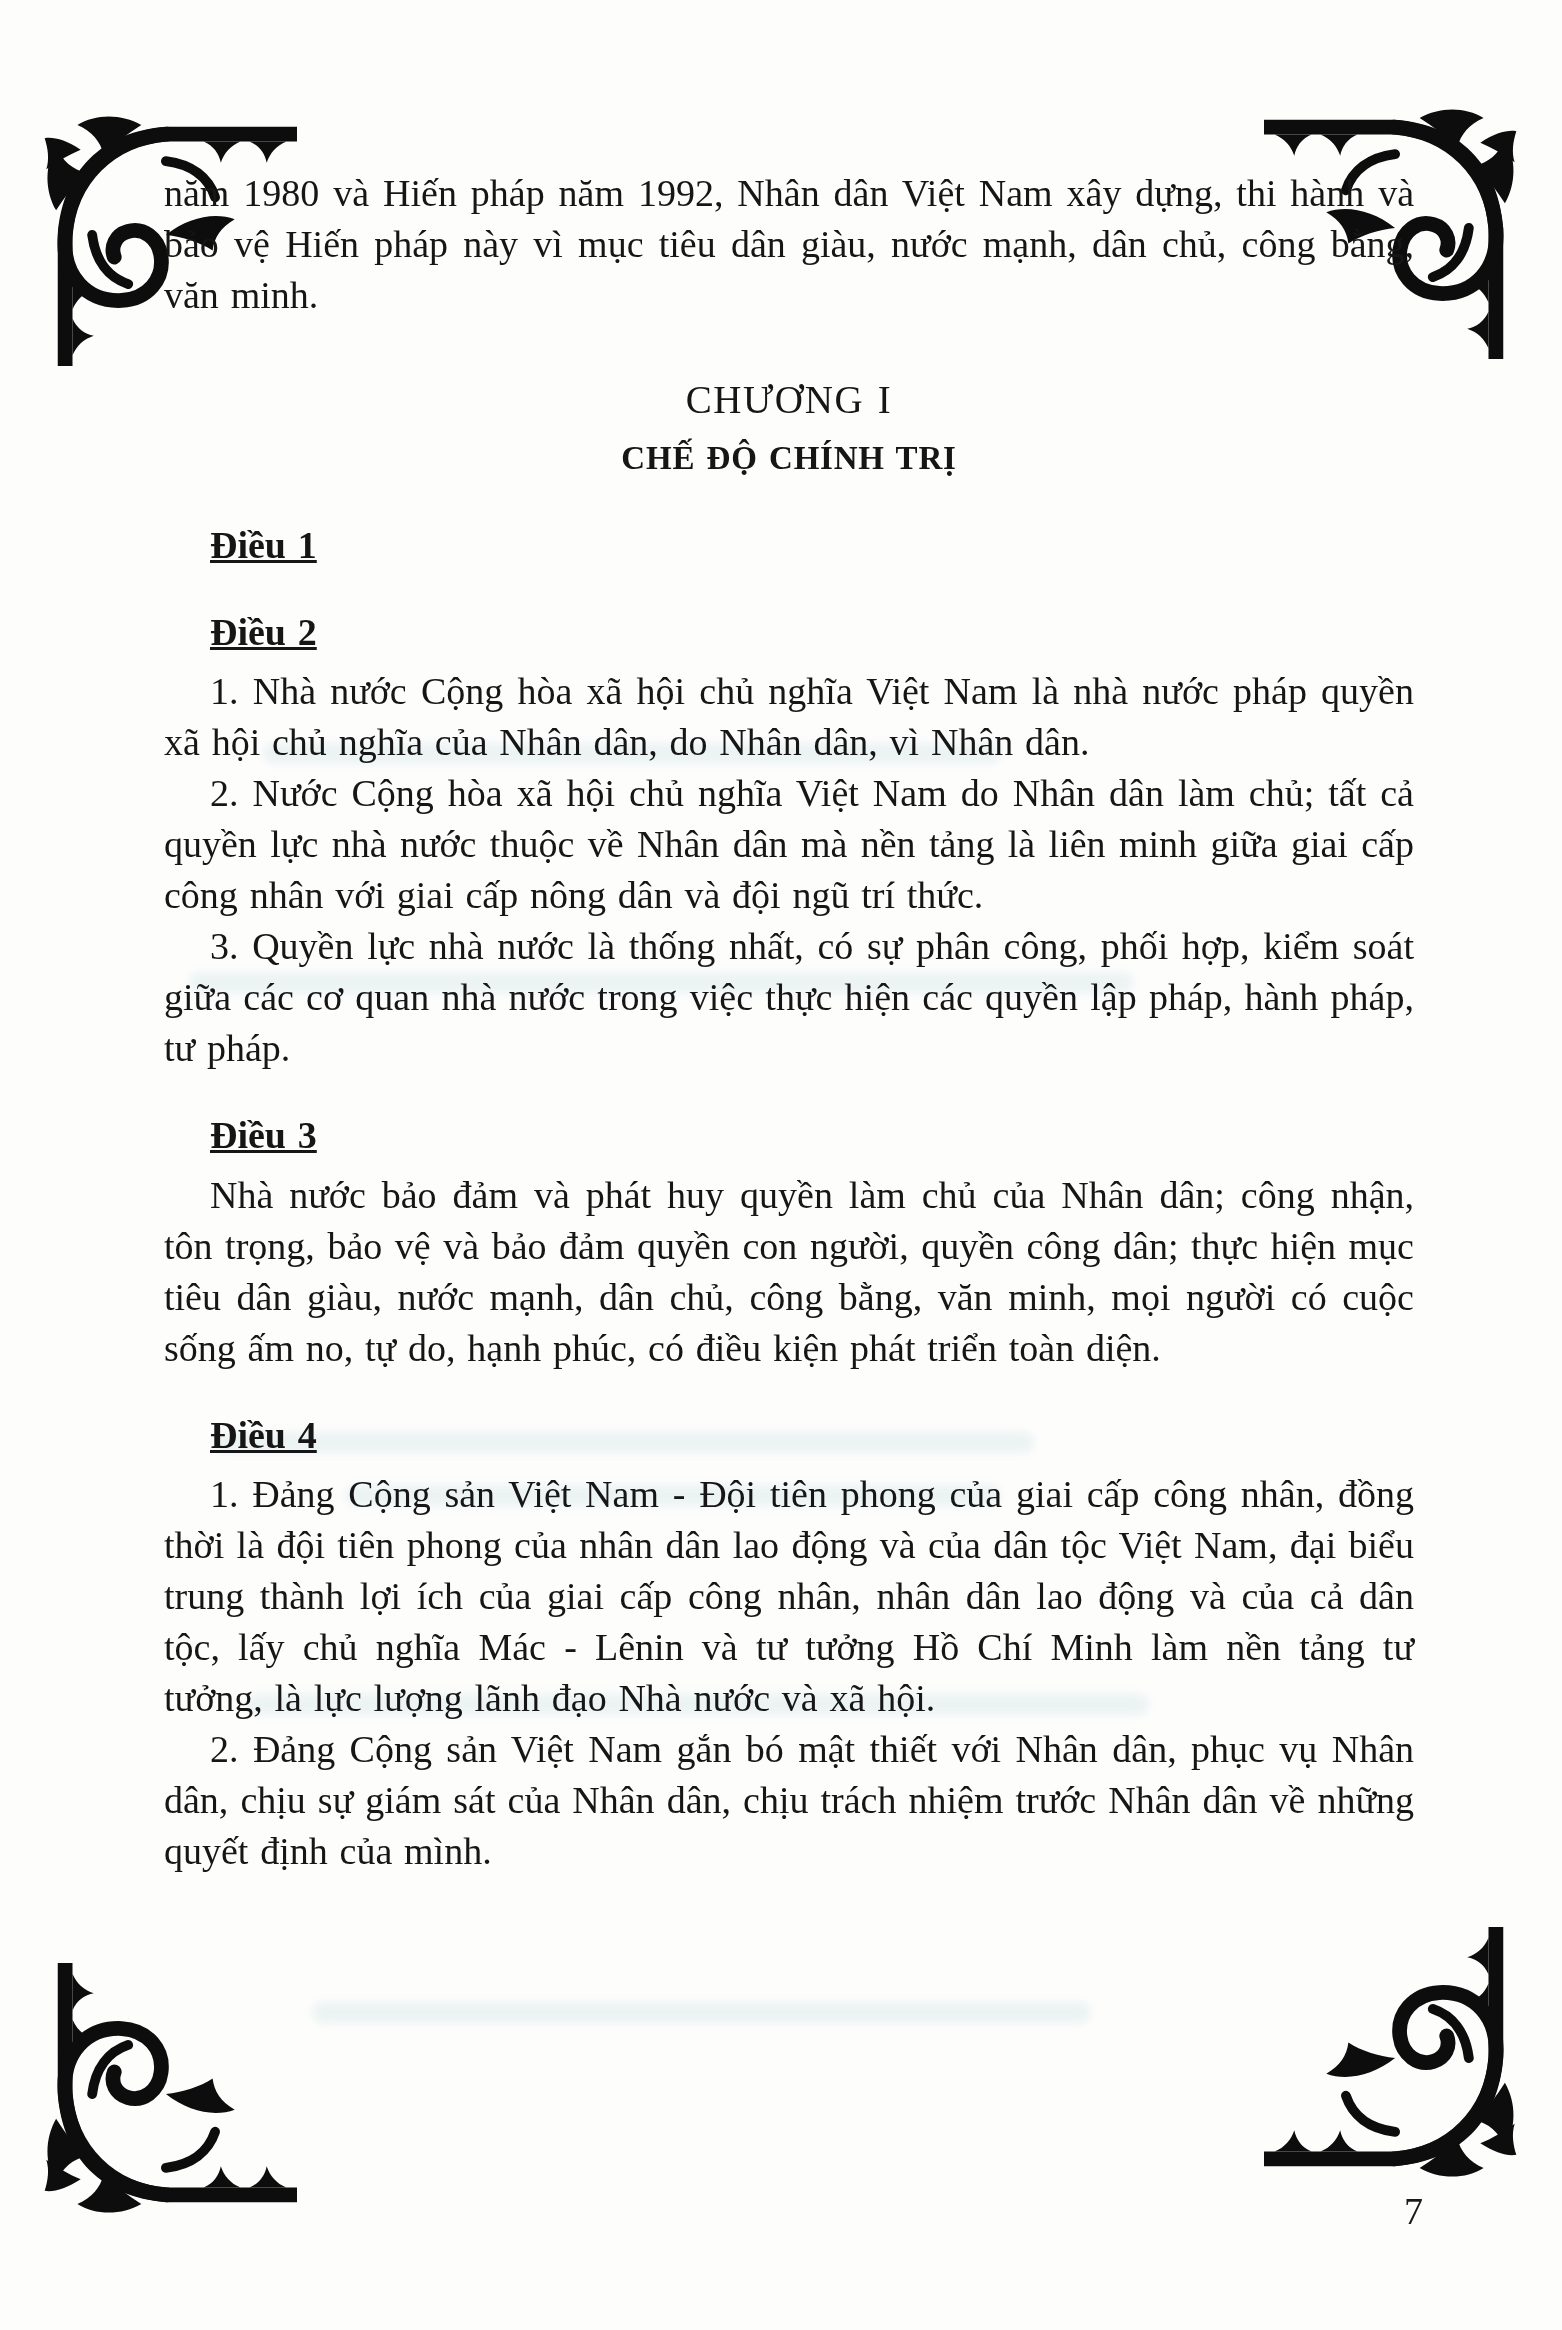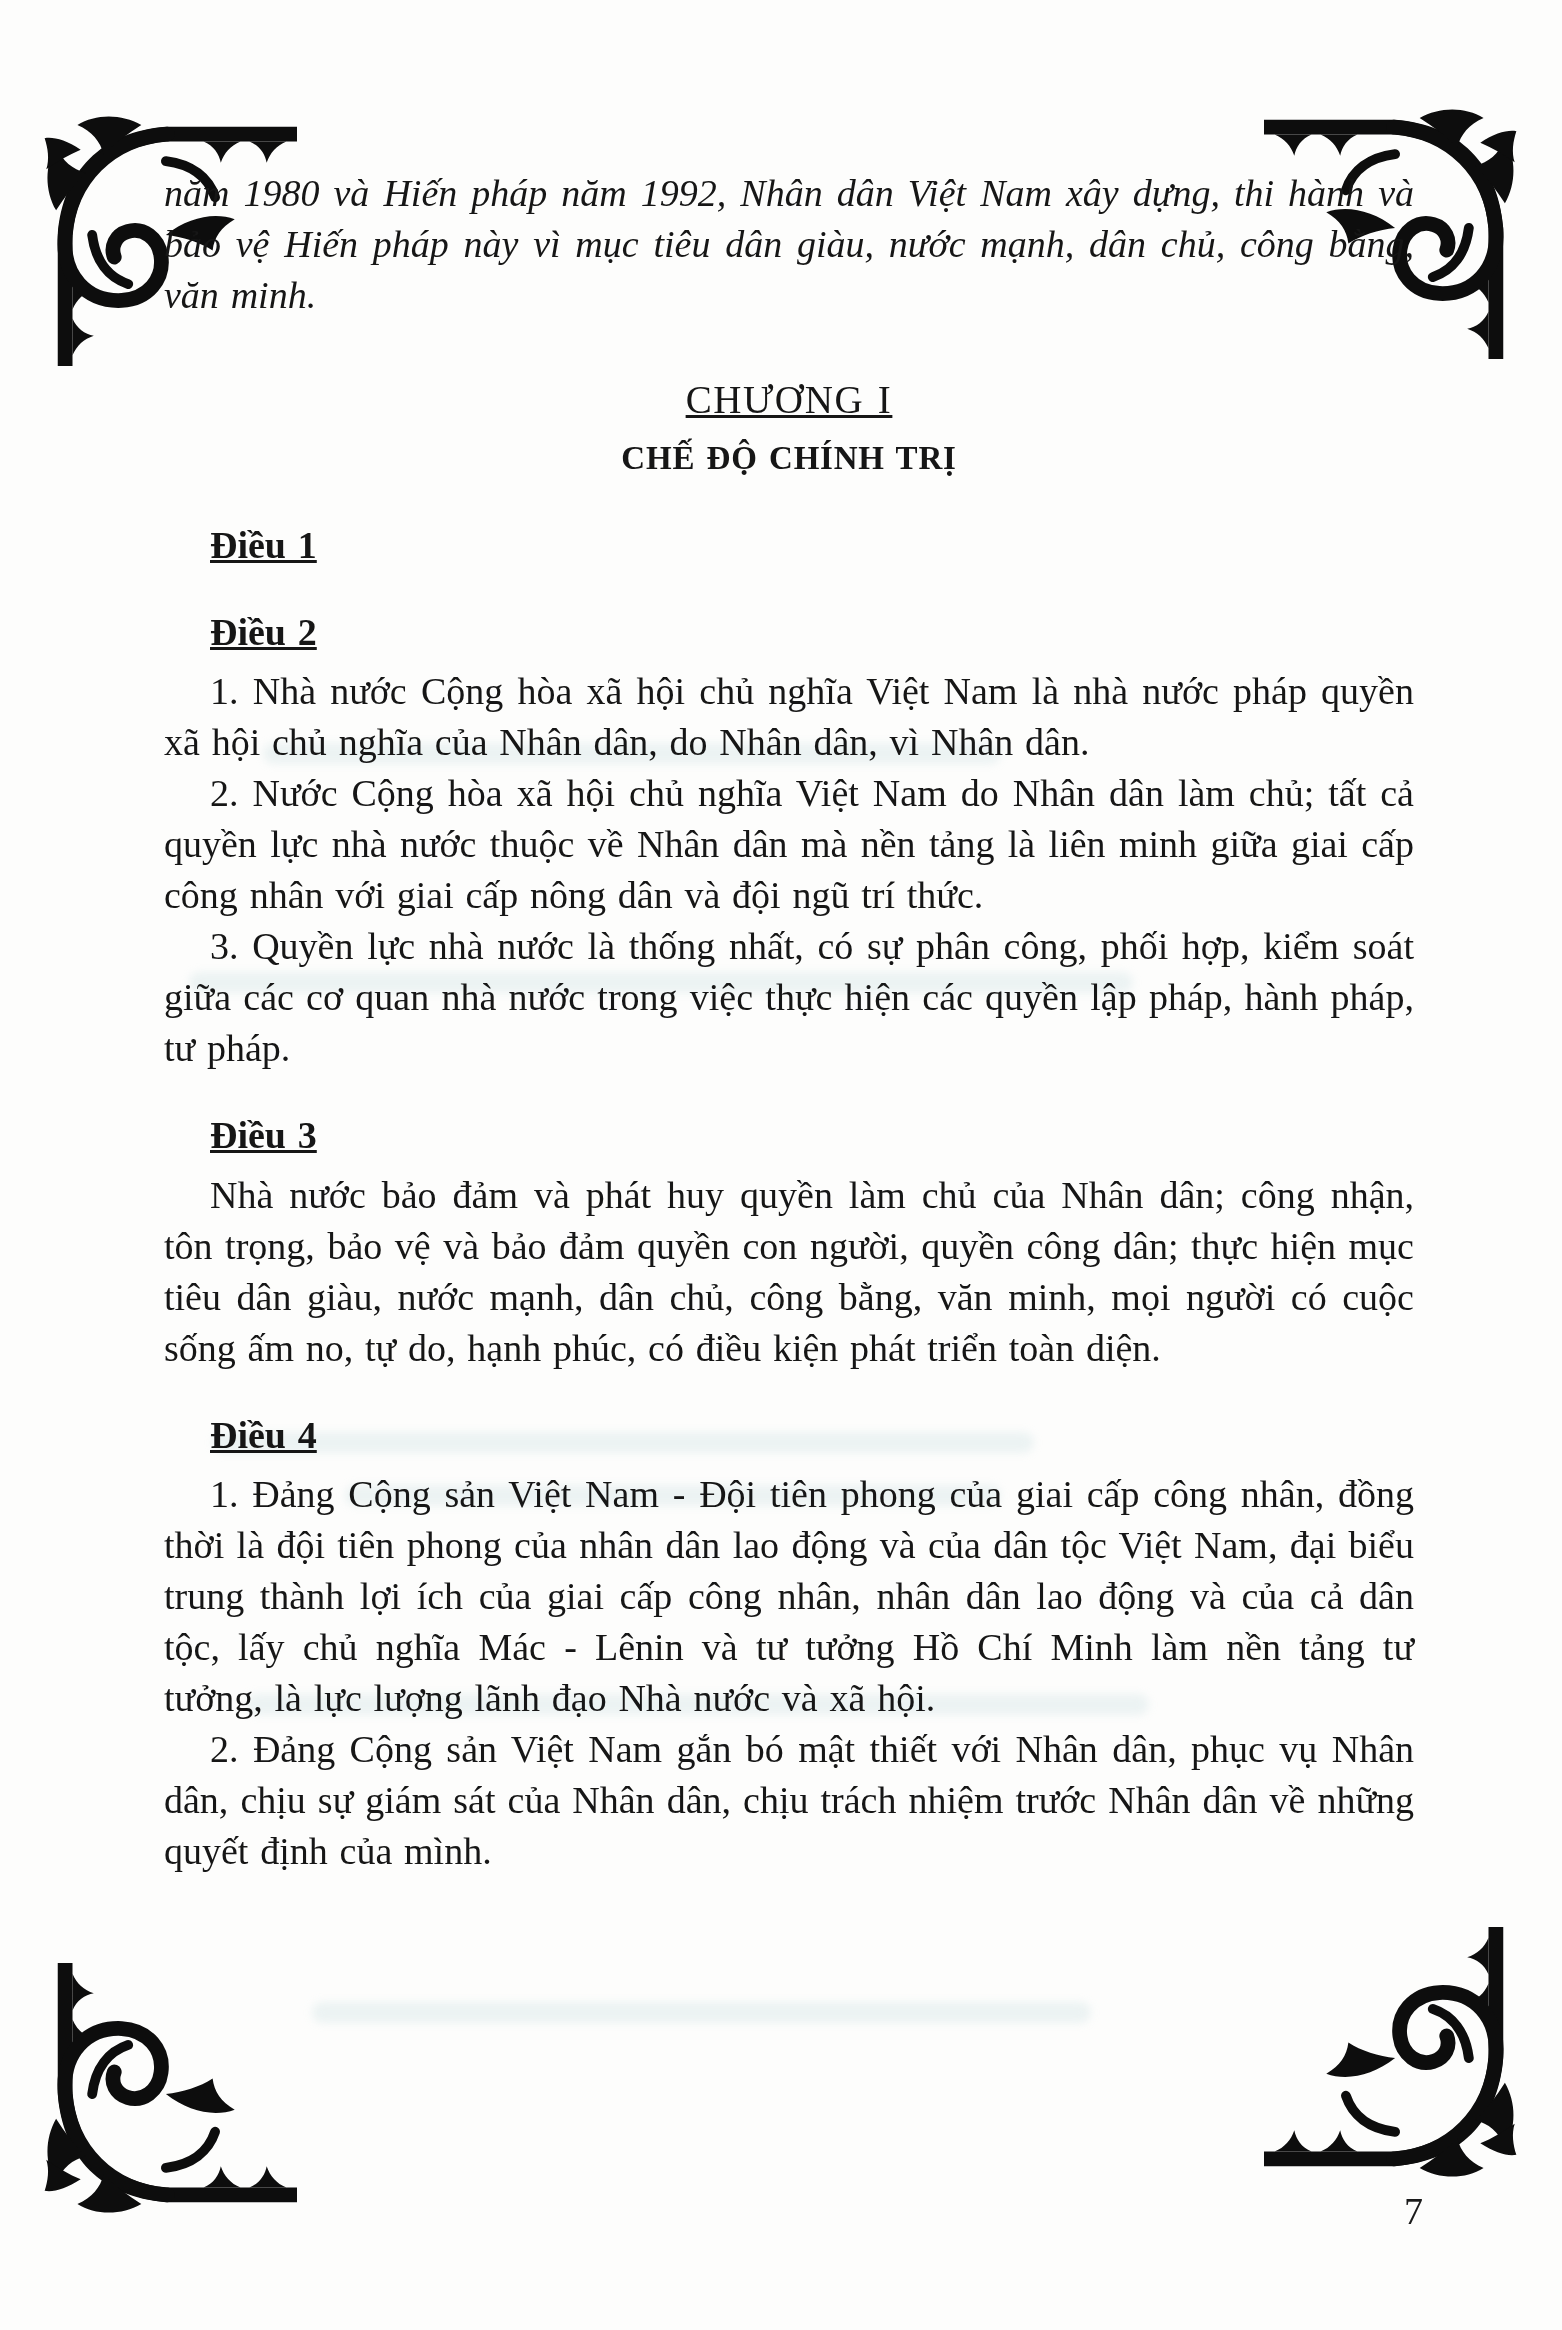--- a/index.html
+++ b/index.html
@@ -43,28 +43,27 @@
     position: absolute;
     left: 164px;
     top: 168px;
     width: 1250px;
     font-size: 38px;
     line-height: 51px;
     text-align: justify;
     word-spacing: 0.06em;
   }
   .content p { margin: 0; }
-  .cont-para { text-indent: 0; font-style: italic; }
+  .cont-para { text-indent: 0; }
   .chapter-label {
     margin-top: 53px !important;
     text-align: center;
     font-size: 39px;
     letter-spacing: 1.6px;
     text-indent: 0;
-    text-decoration: underline;
   }
   .chapter-title {
     margin-top: 8.2px !important;
     text-align: center;
     font-weight: bold;
     font-size: 33px;
     letter-spacing: 0.8px;
     text-indent: 0;
   }
   .article-heading {

